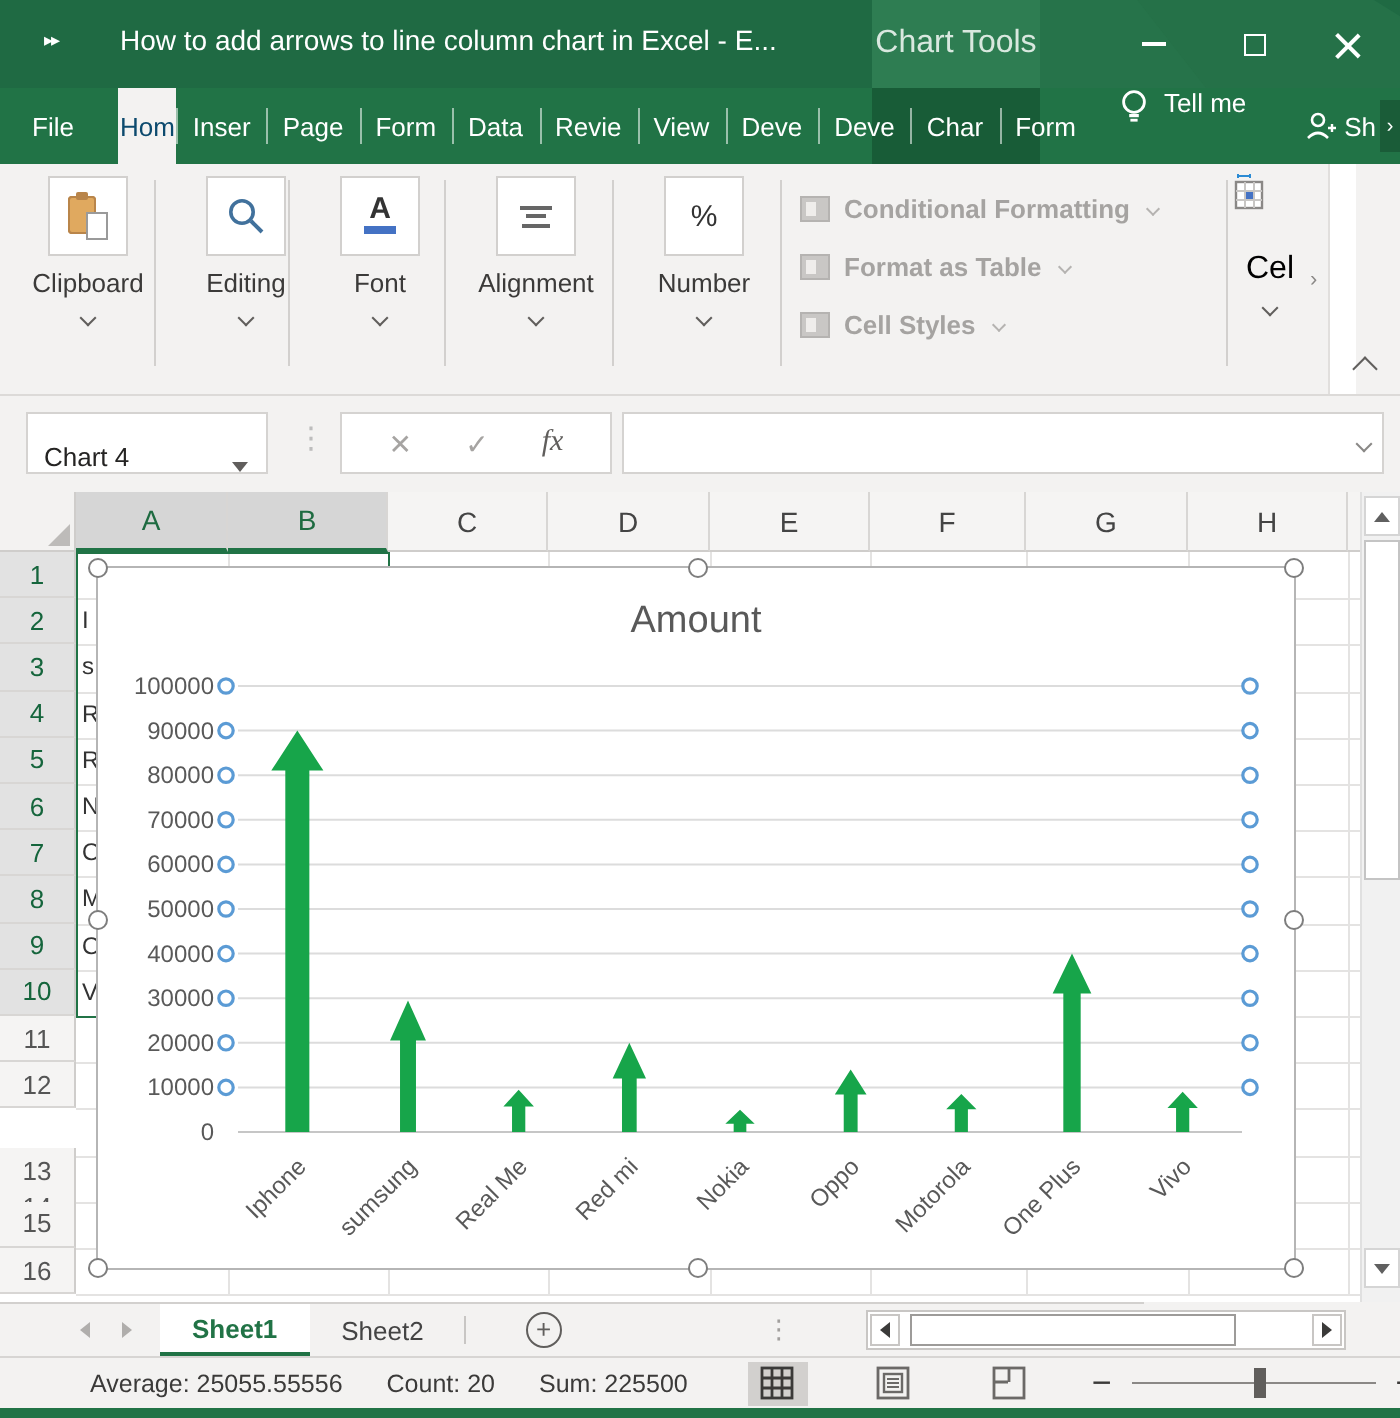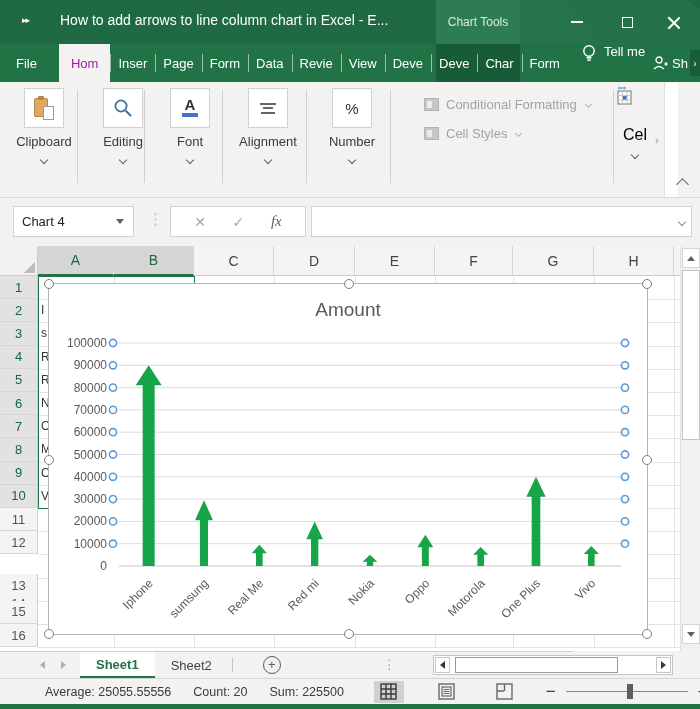--- a/index.html
+++ b/index.html
@@ -6,47 +6,47 @@
   html,body { width:700px; height:709px; overflow:hidden; }
   body { font-family:"Liberation Sans", sans-serif; background:#f3f2f1; position:relative; }
   #app { position:absolute; inset:0; width:700px; height:709px; background:#f3f2f1; }
 
   
   .titlebar { position:absolute; left:0; top:0; width:700px; height:44px; background:#1f6a43; overflow:hidden; }
   .titlebar .deco1 { position:absolute; right:-30px; top:-40px; width:260px; height:160px; background:#2c7a50; transform:rotate(32deg); opacity:.45; }
   .titlebar .deco2 { position:absolute; right:120px; top:-70px; width:90px; height:200px; background:#28754c; transform:rotate(-38deg); opacity:.5; }
   .collapse-glyph { position:absolute; left:22px; top:15px; color:#fff; font-size:9px; letter-spacing:-1px; }
   .doc-title { position:absolute; left:60px; top:12px; color:#fff; font-size:14px; white-space:nowrap; }
-  .ctx-box { position:absolute; left:436px; top:0; width:84px; height:44px; background:#2e7d52; color:#d9e8df; font-size:12px; display:flex; align-items:center; justify-content:center; }
+  .ctx-box { position:absolute; left:436px; top:0; width:84px; height:44px; background:#2e7d52; color:#d9e8df; font-size:16px; display:flex; align-items:center; justify-content:center; }
   .winbtn { position:absolute; top:0; width:46px; height:44px; display:flex; align-items:center; justify-content:center; }
   .minbar { width:12px; height:2px; background:#fff; }
   .maxsq  { width:11px; height:11px; border:1.5px solid #fff; }
   .closex { position:relative; width:13px; height:13px; }
   .closex:before,.closex:after { content:""; position:absolute; left:6px; top:-1px; width:1.6px; height:16px; background:#fff; }
   .closex:before { transform:rotate(45deg);} .closex:after { transform:rotate(-45deg);}
 
   
   .tabbar { position:absolute; left:0; top:44px; width:700px; height:38px; background:#217346; display:flex; align-items:stretch; }
   .tabbar .ctxbg { position:absolute; left:436px; top:0; width:84px; height:38px; background:#185c37; }
   .rtab { position:relative; color:#fff; font-size:13px; display:flex; align-items:center; padding:0 8px; white-space:nowrap; }
   .rtab.file { padding:0 16px; margin-right:6px; }
-  .rtab.active { background:#f3f2f1; color:#a21caf; padding:0 12px; }
+  .rtab.active { background:#f3f2f1; color:#0c4a6e; padding:0 1px; }
   .rtab.sep:before { content:""; position:absolute; left:0; top:10px; bottom:10px; width:1px; background:rgba(255,255,255,.55); }
   .tellme { position:relative; display:flex; gap:8px; color:#fff; font-size:13px; margin-left:14px; }
   .share { position:absolute; right:12px; top:0; height:38px; display:flex; align-items:center; gap:4px; color:#fff; font-size:13px; }
   .edgechev { position:absolute; right:0; top:6px; width:10px; height:26px; background:#1a5c38; color:#fff; font-size:10px; display:flex; align-items:center; justify-content:center; }
 
   
   .ribbon { position:absolute; left:0; top:82px; width:700px; height:116px; background:#f3f2f1; border-bottom:1px solid #dcdad8; }
   .rgroup { position:absolute; top:4px; width:84px; text-align:center; }
   .rgroup .iconbox { width:40px; height:40px; margin:2px auto 6px; background:#fff; border:1px solid #d2d0ce; display:flex; align-items:center; justify-content:center; }
   .rgroup .glabel { font-size:13px; color:#3b3a39; }
   .chev-dn { display:inline-block; width:6px; height:6px; border-right:1.4px solid #605e5c; border-bottom:1.4px solid #605e5c; transform:rotate(45deg); margin-top:7px; }
   .gsep { position:absolute; top:8px; bottom:14px; width:1px; background:#d2d0ce; }
-  .styles-items { position:absolute; left:424px; top:8px; width:215px; }
+  .styles-items { position:absolute; left:400px; top:8px; width:215px;font-weight:bold; }
   .stitem { display:flex; align-items:center; gap:7px; color:#a5a3a1; font-size:13px; height:29px; white-space:nowrap; }
   .stitem .sic { width:15px; height:13px; background:#c9c7c5; border:1px solid #b5b3b1; position:relative; flex:none; }
   .stitem .sic:after { content:""; position:absolute; left:2px; top:2px; right:6px; bottom:2px; background:#efedeb; }
   .stitem .tchev { width:5px; height:5px; border-right:1.2px solid #b5b3b1; border-bottom:1.2px solid #b5b3b1; transform:rotate(45deg); margin-left:2px; }
   .styles-caption { position:absolute; left:400px; top:96px; width:210px; text-align:center; font-size:12px; color:#605e5c; }
   .cellsgrp { position:absolute; left:616px; top:4px; width:38px; text-align:center; }
   .morechev { position:absolute; left:655px; top:52px; color:#8a8886; font-size:11px; }
   .whitestrip { position:absolute; left:664px; top:0; width:14px; height:115px; background:#fff; border-left:1px solid #e1dfdd; }
   .collapse-ribbon { position:absolute; left:678px; top:98px; width:9px; height:9px; border-top:1.6px solid #605e5c; border-left:1.6px solid #605e5c; transform:rotate(45deg); }
 
@@ -56,21 +56,21 @@
   .ic-clip .top { position:absolute; left:4px; top:0; width:6px; height:4px; background:#b9854a; border-radius:1px; }
   .ic-clip .page { position:absolute; right:0; bottom:0; width:11px; height:14px; background:#fff; border:1px solid #9a9a9a; }
   .ic-font { position:relative; width:20px; height:22px; text-align:center; }
   .ic-font .a { font-size:15px; font-weight:bold; color:#333; line-height:15px; }
   .ic-font .bar { width:16px; height:4px; background:#4472c4; margin:1px auto 0; }
   .ic-align div { background:#666; height:2px; margin:2.5px auto; }
   .ic-pct { font-size:15px; color:#333; }
 
   
   .fbar { position:absolute; left:0; top:198px; width:700px; height:48px; background:#f3f2f1; }
-  .namebox { position:absolute; left:13px; top:8px; width:121px; height:31px; background:#fff; border:1px solid #d5d3d1; display:flex; align-items:center; }
+  .namebox { position:absolute; left:13px; top:8px; width:121px; height:31px; background:#fff; border:1px solid #d5d3d1; display:flex; align-items:flex-end; }
   .namebox .nbtext { font-size:13px; color:#252423; padding-left:8px; flex:1; }
   .tri-dn { width:0; height:0; border-left:4px solid transparent; border-right:4px solid transparent; border-top:5px solid #605e5c; margin-right:9px; }
   .vdots { position:absolute; left:148px; top:12px; color:#bdbdbd; font-size:15px; letter-spacing:0; }
   .fxbox { position:absolute; left:170px; top:8px; width:136px; height:31px; background:#fff; border:1px solid #d5d3d1; display:flex; align-items:center; justify-content:space-around; padding:0 10px; }
   .fxbox .g { color:#a6a4a2; font-size:14px; }
   .fxbox .fx { color:#605e5c; font-style:italic; font-family:"Liberation Serif", serif; font-size:15px; }
   .finput { position:absolute; left:311px; top:8px; width:381px; height:31px; background:#fff; border:1px solid #d5d3d1; }
   .finput .fchev { position:absolute; right:6px; top:12px; width:6px; height:6px; border-right:1.4px solid #8a8886; border-bottom:1.4px solid #8a8886; transform:rotate(45deg); }
 
   
@@ -224,20 +224,25 @@
     <div class="gsep" style="left:77px"></div>
     <div class="gsep" style="left:144px"></div>
     <div class="gsep" style="left:222px"></div>
     <div class="gsep" style="left:306px"></div>
     <div class="gsep" style="left:390px"></div>
     <div class="gsep" style="left:613px"></div>
     <div class="styles-items" id="styles-holder">
         <div class="stitem">
           <div class="sic"></div>
           <div>Conditional Formatting</div>
+          <div class="tchev"></div>
+        </div>
+        <div class="stitem">
+          <div class="sic"></div>
+          <div>Format as Table</div>
           <div class="tchev"></div>
         </div>
         <div class="stitem">
           <div class="sic"></div>
           <div>Cell Styles</div>
           <div class="tchev"></div>
         </div>
       </div>
     <div class="cellsgrp">
       <div class="iconbox" style="width:36px;height:40px">

